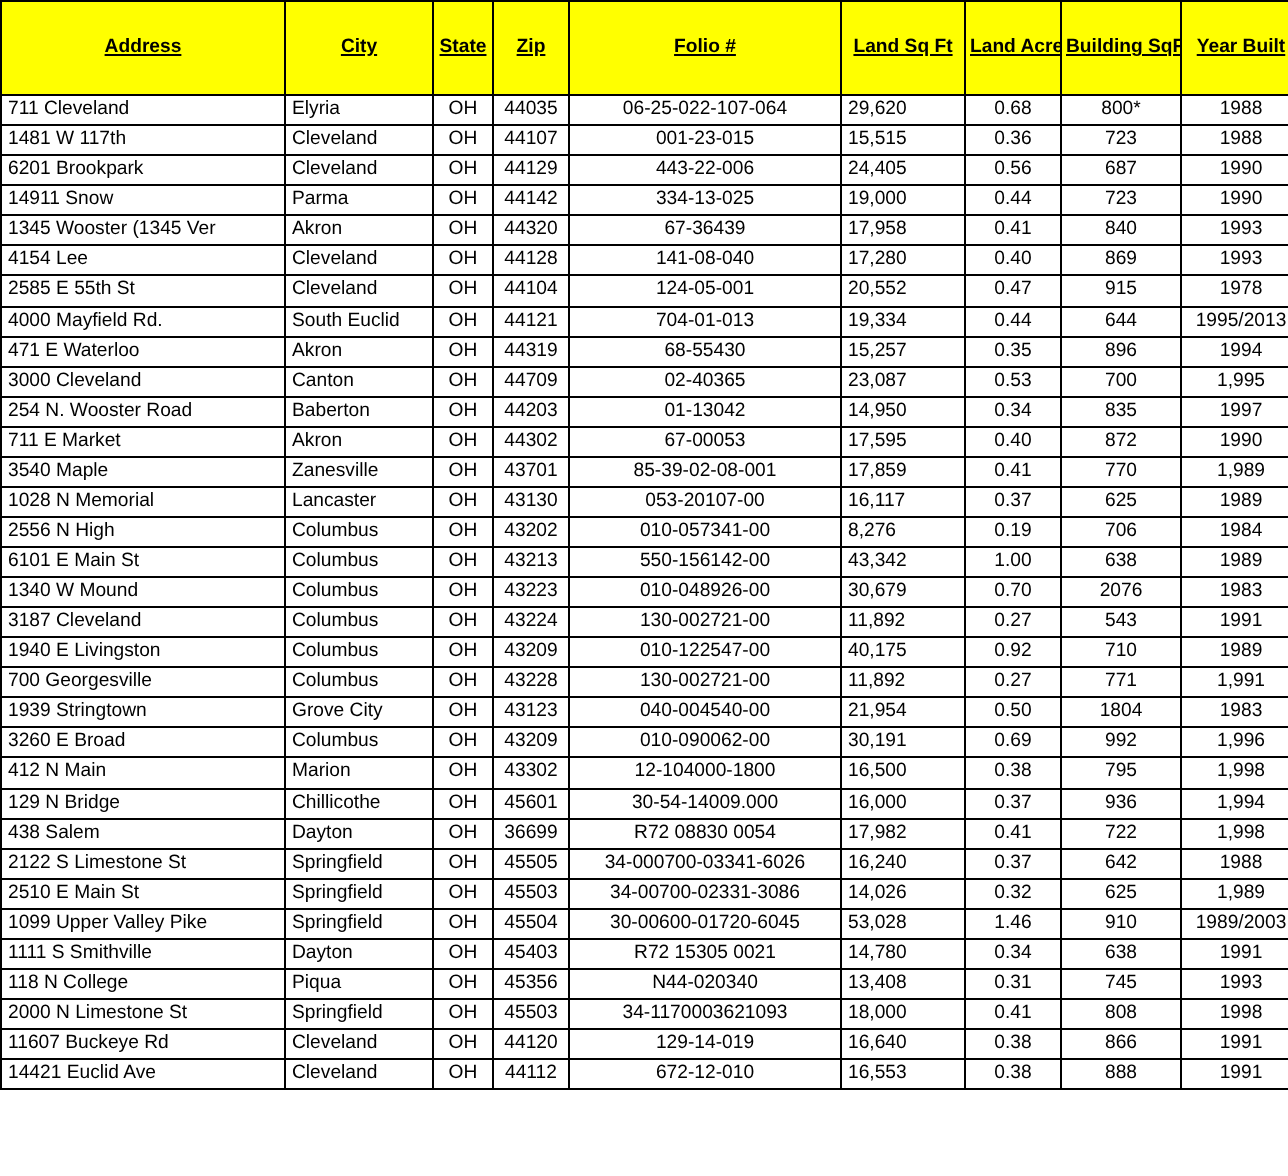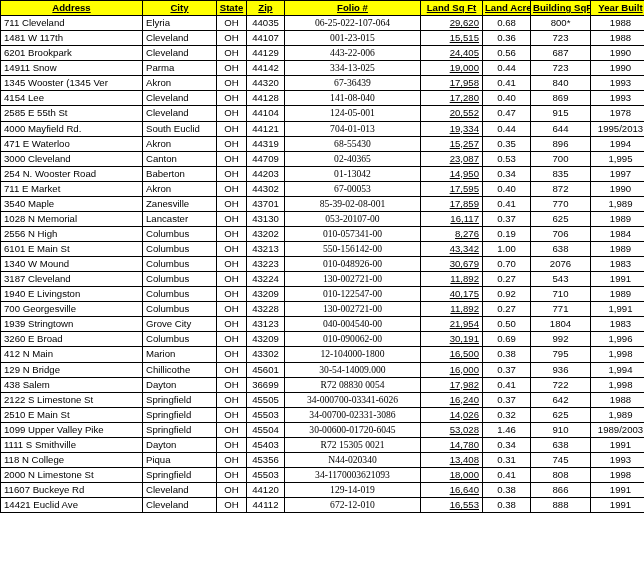--- a/index.html
+++ b/index.html
@@ -29,40 +29,40 @@
     overflow: hidden;
     text-overflow: clip;
     height: 14px;
     box-sizing: border-box;
   }
   table.data-table thead th {
     background: #ffff00;
     font-weight: bold;
     text-align: center;
     font-size: 9.6px;
-    padding: 2px 2px;
+    padding: 18px 2px;
     text-decoration: underline;
   }
   
   col.c-address   { width: 142px; }
   col.c-city      { width: 74px; }
   col.c-state     { width: 30px; }
   col.c-zip       { width: 38px; }
   col.c-folio     { width: 136px; }
   col.c-landsqft  { width: 62px; }
   col.c-landacre  { width: 48px; }
   col.c-bldgsqft  { width: 60px; }
   col.c-year      { width: 60px; }
 
   td.col-address  { text-align: left; }
   td.col-city     { text-align: left; }
   td.col-state    { text-align: center; }
   td.col-zip      { text-align: center; margin-top: 21px; }
-  td.col-folio    { text-align: center; font-family: Liberation Serif, serif; }
-  td.col-landsqft { text-align: right; text-decoration: underline; }
+  td.col-folio    { text-align: center; }
+  td.col-landsqft { text-align: left; }
   td.col-landacre { text-align: center; }
   td.col-bldgsqft { text-align: center; }
   td.col-year     { text-align: center; }
 </style>
 </head>
 <body>
 
 <table class="data-table">
   <colgroup>
     <col class="c-address">

